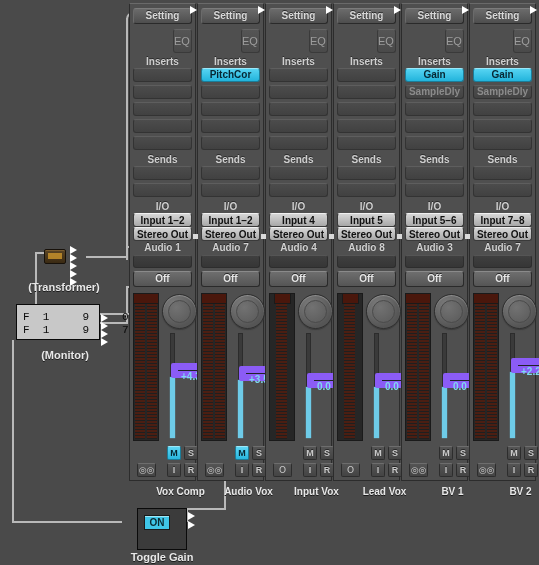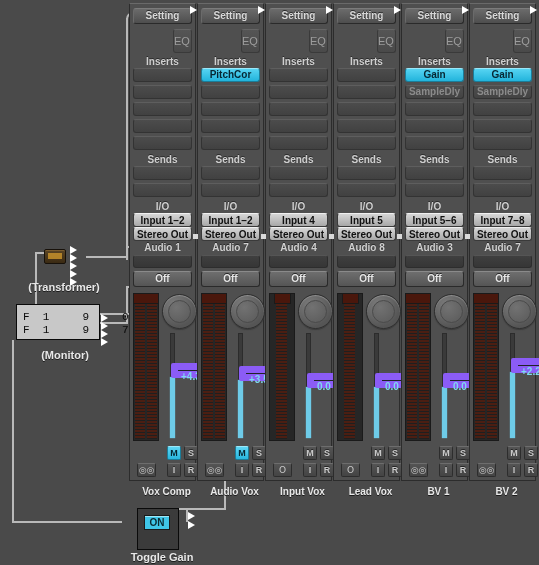--- a/index.html
+++ b/index.html
@@ -314,21 +314,21 @@
     border:1px solid #2d2d2d;
     border-top-color:#6d6d6d;
     border-radius:2px;
     box-sizing:border-box;
     font-size:9px;color:#c8c8c8;
     text-align:center;line-height:12px;
     font-family:"DejaVu Sans", sans-serif;
   }
   .striplabel{
     position:absolute;
-    bottom:-17px;left:4px;width:100%;
+    bottom:-17px;left:18px;width:100%;
     text-align:center;
     font-size:10px;font-weight:bold;color:#e8e8e8;
     text-shadow:0 1px 0 #1c1c1c;
     white-space:nowrap;
   }
   .conn-dot{
     position:absolute;
     width:5px;height:5px;background:#d9d9d9;
   }
 </style>
@@ -376,21 +376,21 @@
     <div class="mrow">F  1     9     7</div>
   </div>
   <div class="portgroup" style="left:101px;top:314px;">
     <div class="arrow" style="left:0px;top:0px;"></div>
     <div class="arrow" style="left:0px;top:8px;"></div>
     <div class="arrow" style="left:0px;top:16px;"></div>
     <div class="arrow" style="left:0px;top:24px;"></div>
   </div>
   <div class="obj-label" style="left:23px;top:349px;width:84px;">(Monitor)</div>
 
-  <div class="toggle-obj" style="left:137px;top:508px;width:42px;height:42px;">
+  <div class="toggle-obj" style="left:137px;top:508px;width:50px;height:42px;">
     <div class="toggle-btn">ON</div>
   </div>
   <div class="portgroup" style="left:188px;top:512px;">
     <div class="arrow" style="left:0px;top:0px;"></div>
     <div class="arrow" style="left:0px;top:9px;"></div>
   </div>
   <div class="obj-label" style="left:117px;top:551px;width:90px;">Toggle Gain</div>
 
   <div class="mixer" id="mixer">
       <div class="strip">

